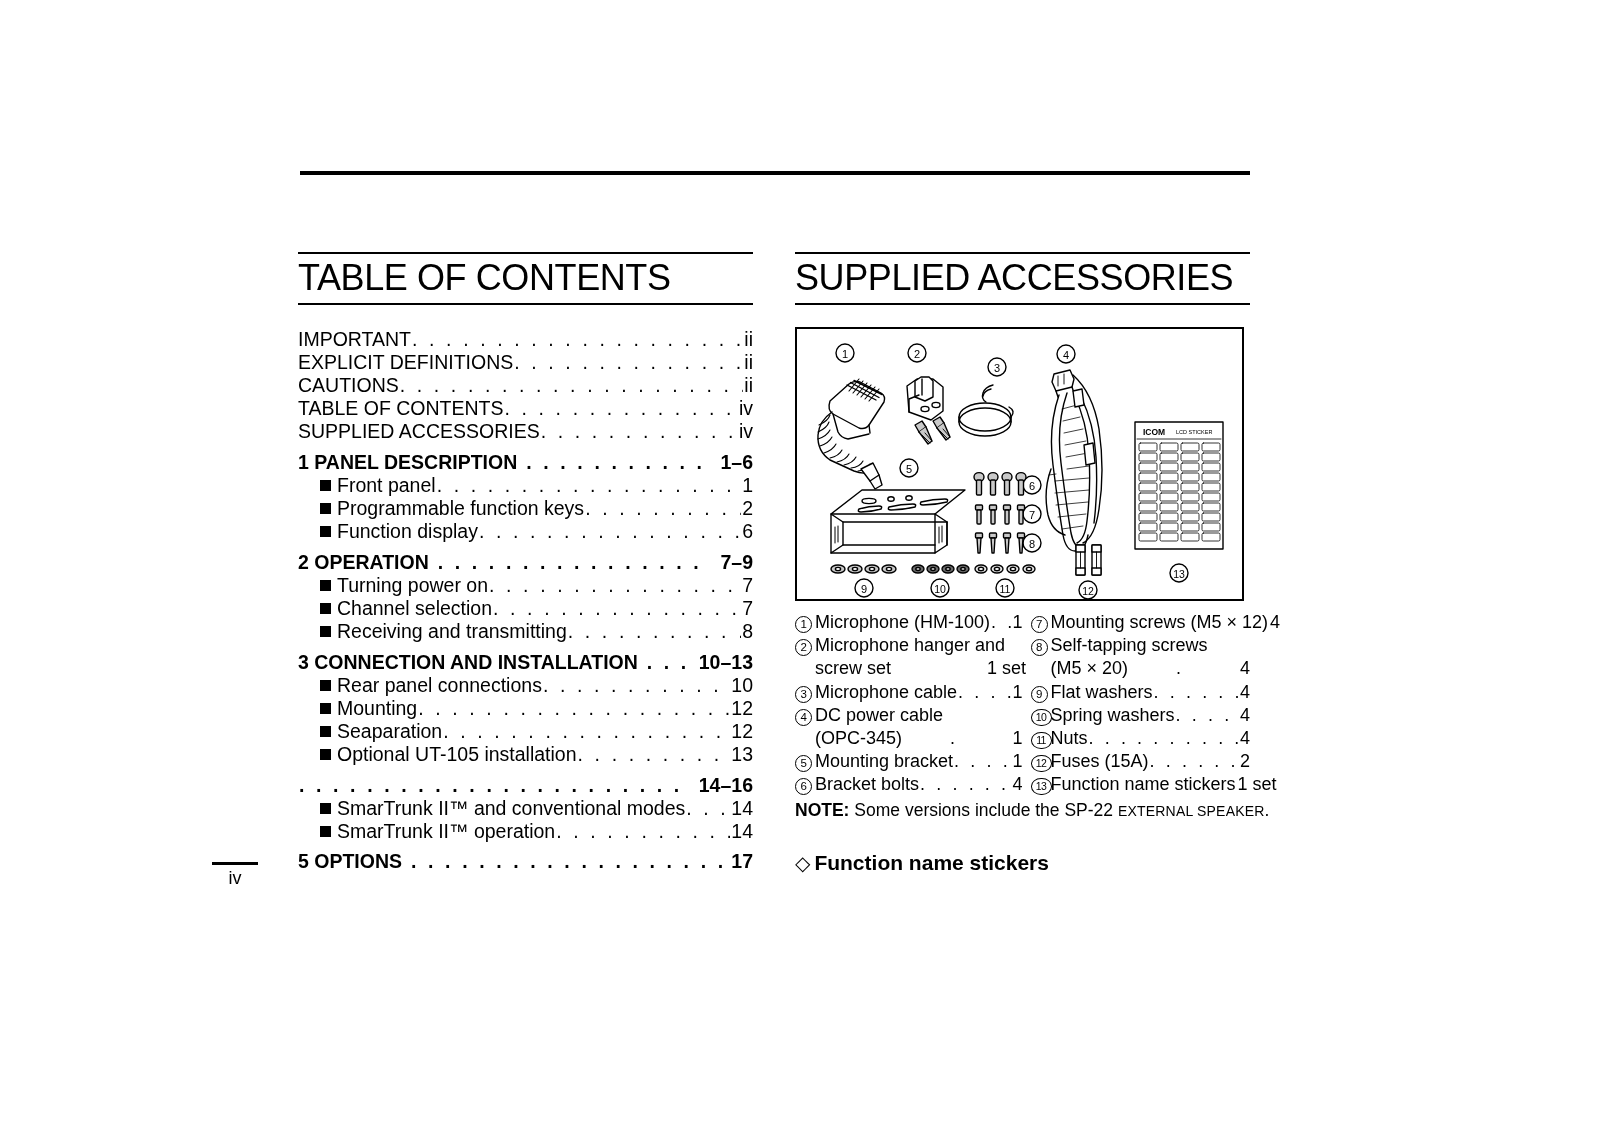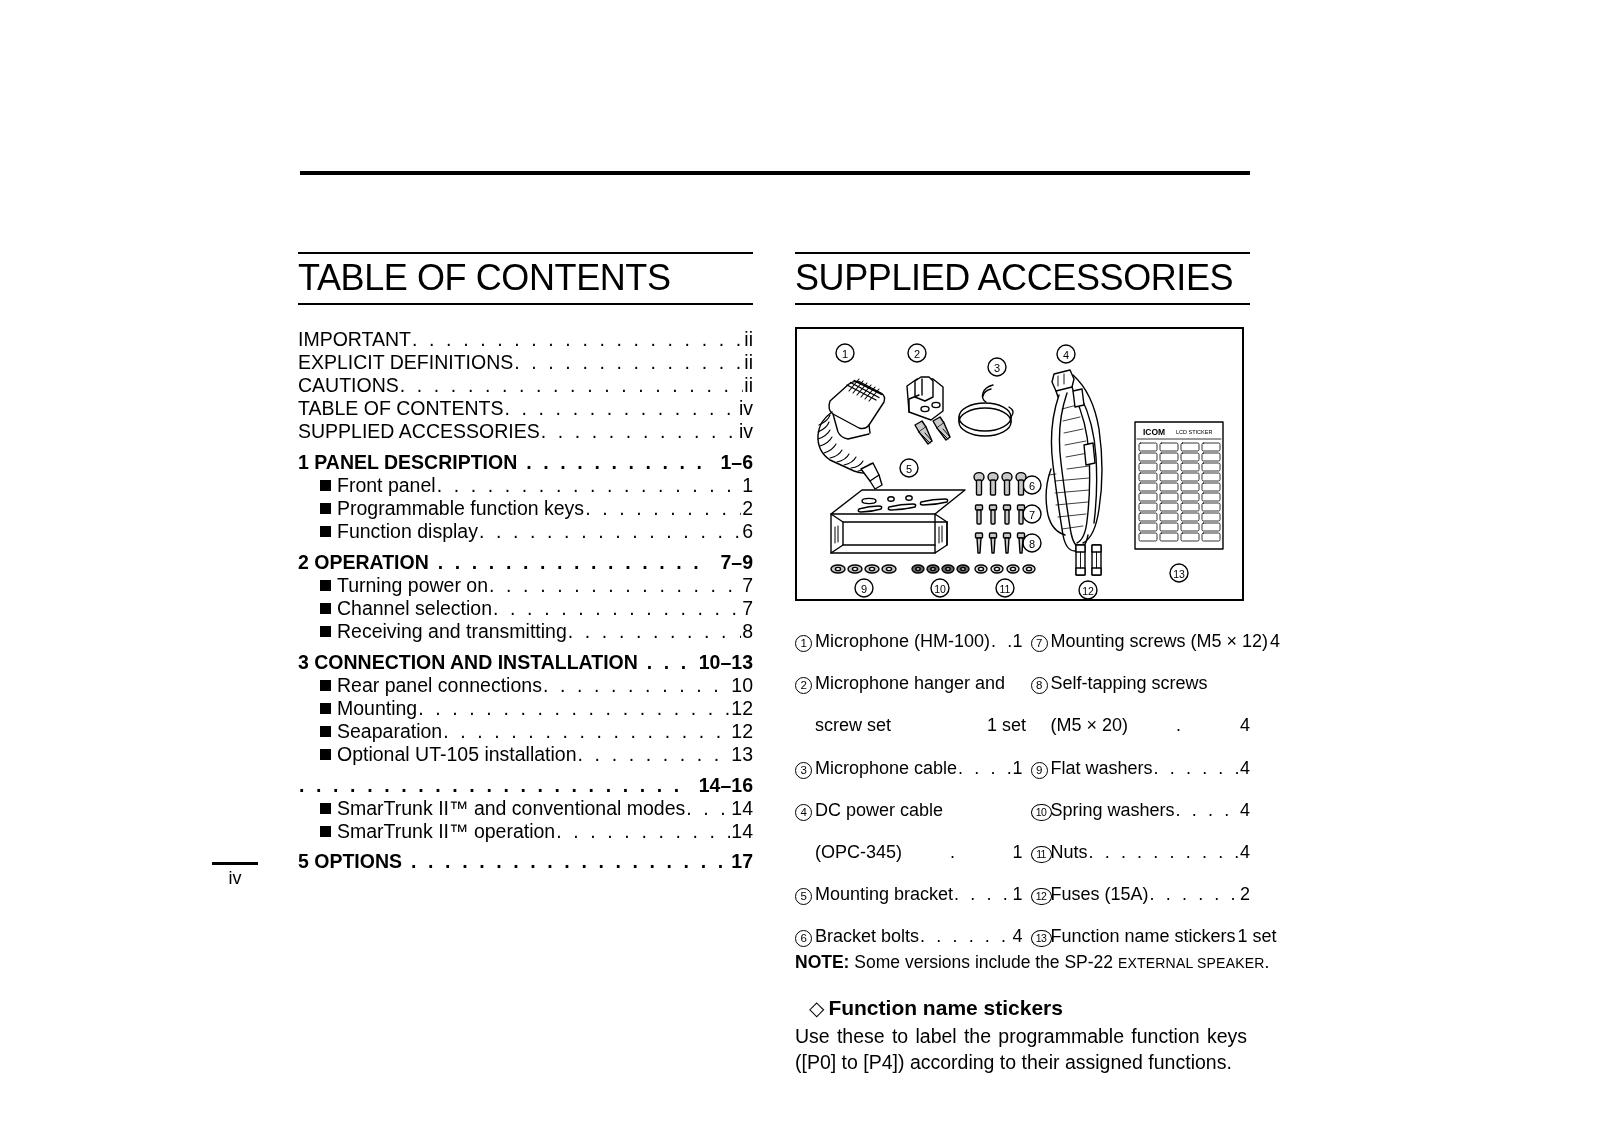--- a/index.html
+++ b/index.html
@@ -165,21 +165,21 @@
     line-height: 14px;
     text-align: center;
     font-size: 11.5px;
     letter-spacing: -0.6px;
   }
   .acc-row .cnum span.wide {
     width: 19px;
     border-radius: 48%;
     font-size: 10.5px;
   }
-  .acc-row .txt { flex: 0 0 auto; margin-top: 19px; }
+  .acc-row .txt { flex: 0 0 auto; }
   .acc-row .dots {
     flex: 1 1 auto;
     overflow: hidden;
     letter-spacing: 3.1px;
     margin: 0 1px;
   }
   .acc-row .qty { flex: 0 0 auto; }
   .acc-row.cont { padding-left: 20px; gap: 47px; }
 
   
@@ -192,23 +192,22 @@
   .note b { font-weight: bold; }
   .note .sc { font-size: 14px; letter-spacing: 0.2px; }
 
   
   .subsec {
     margin-top: 22px;
   }
   .subsec .sh {
     font-size: 21px;
     font-weight: bold;
-    line-height: 22px;
+    line-height: 36px;
     margin-bottom: 4px;
-    margin-left: 14px;
   }
   .subsec .sh .dia {
     font-weight: normal;
     font-size: 20px;
     margin-right: 4px;
   }
   .subsec .body {
     font-size: 19.5px;
     line-height: 26px;
     text-align: justify;
@@ -771,21 +770,20 @@
     </div>
 
     <div class="note">
       <b>NOTE:</b><span> Some versions include the SP-22 </span><span class="sc">EXTERNAL SPEAKER</span><span>.</span>
     </div>
 
     <div class="subsec">
       <div class="sh">
         <span class="dia">◇</span><span>Function name stickers</span>
       </div>
-      <div class="body">Use these to label the programmable function keys ([P0] to [P4]) according to their assigned functions.</div>
     </div>
   </div>
 
   <div class="folio">
     <div class="bar"></div>
     <div class="num">iv</div>
   </div>
 
 </div>
 

